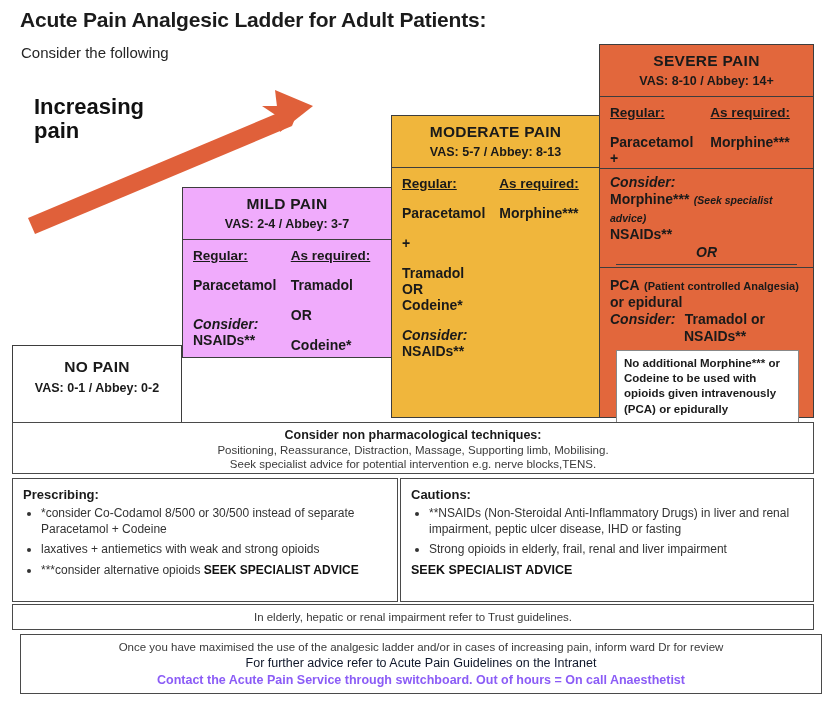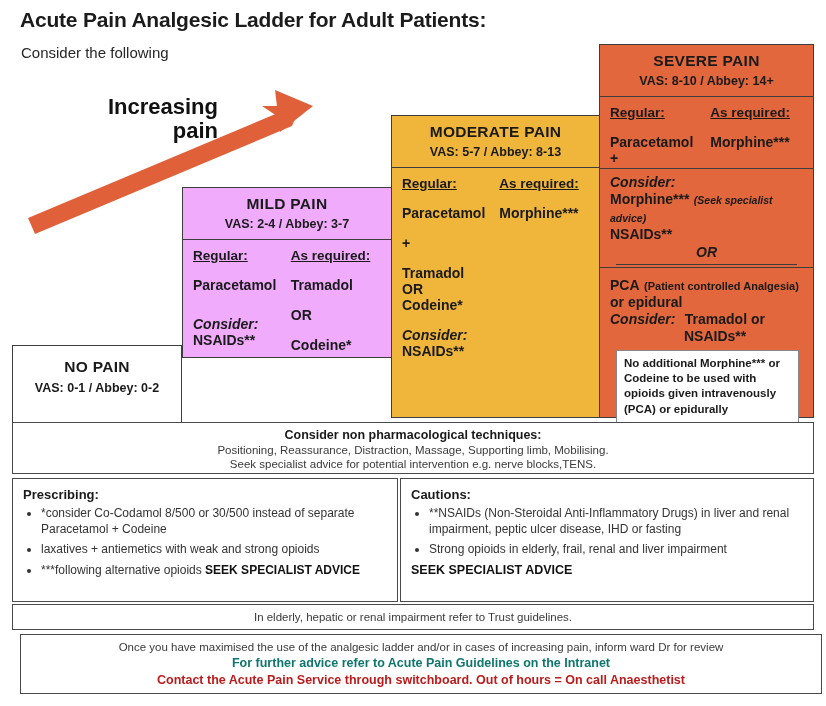--- a/index.html
+++ b/index.html
@@ -19,22 +19,22 @@
     font-size:21px;font-weight:bold;letter-spacing:-0.2px;
     color:#1b1b1b;
   }
   .subtitle{
     position:absolute;left:21px;top:44px;
     font-size:15px;color:#262626;
   }
 
   
   .arrow-label{
-    position:absolute;left:28px;top:95px;
-    width:190px;text-align:right;
+    position:absolute;left:34px;top:95px;
+    width:190px;text-align:left;
     font-size:22px;font-weight:bold;line-height:1.1;color:#111;
     z-index:4;
   }
   .arrow-svg{position:absolute;left:0;top:60px;z-index:2;}
 
   
   .col{position:absolute;box-sizing:border-box;border:1.5px solid #3d3d3d;}
   .col .hdr{
     box-sizing:border-box;
     border-bottom:1.5px solid #3d3d3d;
@@ -98,22 +98,22 @@
   ul.bl li{font-size:12px;color:#333;margin-bottom:5px;line-height:1.3;}
   .bold-in{font-weight:bold;color:#111;}
   .seek{font-size:12.5px;font-weight:bold;color:#111;margin-top:2px;}
 
   #trust{left:12px;top:604px;width:802px;height:26px;
     text-align:center;font-size:11.5px;color:#3a3a3a;padding-top:6px;}
 
   #footer{left:20px;top:634px;width:802px;height:60px;
     text-align:center;padding-top:6px;}
   #footer .f1{font-size:11.5px;color:#3a3a3a;}
-  #footer .f2{font-size:12.5px;font-weight:bold;color:#0f766e;margin-top:3px;}
-  #footer .f3{font-size:12.5px;font-weight:bold;color:#b91c1c;margin-top:3px;}
+  #footer .f2{font-size:12.5px;font-weight:normal;color:#0f172a;margin-top:3px;}
+  #footer .f3{font-size:12.5px;font-weight:bold;color:#8b5cf6;margin-top:3px;}
 </style>
 </head>
 <body>
 
 <div id="root">
 
   <div class="title">Acute Pain Analgesic Ladder for Adult Patients:</div>
   <div class="subtitle">Consider the following</div>
 
   <svg class="arrow-svg" width="360" height="180">
@@ -239,21 +239,21 @@
     <div class="h">Consider non pharmacological techniques:</div>
     <div class="l">Positioning, Reassurance, Distraction, Massage, Supporting limb, Mobilising.</div>
     <div class="l">Seek specialist advice for potential intervention e.g. nerve blocks,TENS.</div>
   </div>
 
   <div id="prescribing" class="panel">
     <div class="pt">Prescribing:</div>
     <ul class="bl">
       <li>*consider Co-Codamol 8/500 or 30/500 instead of separate Paracetamol + Codeine</li>
       <li>laxatives + antiemetics with weak and strong opioids</li>
-      <li><span>***following alternative opioids </span><span class="bold-in">SEEK SPECIALIST ADVICE</span></li>
+      <li><span>***consider alternative opioids </span><span class="bold-in">SEEK SPECIALIST ADVICE</span></li>
     </ul>
   </div>
 
   <div id="cautions" class="panel">
     <div class="pt">Cautions:</div>
     <ul class="bl">
       <li>**NSAIDs (Non-Steroidal Anti-Inflammatory Drugs) in liver and renal impairment, peptic ulcer disease, IHD or fasting</li>
       <li>Strong opioids in elderly, frail, renal and liver impairment</li>
     </ul>
     <div class="seek">SEEK SPECIALIST ADVICE</div>

